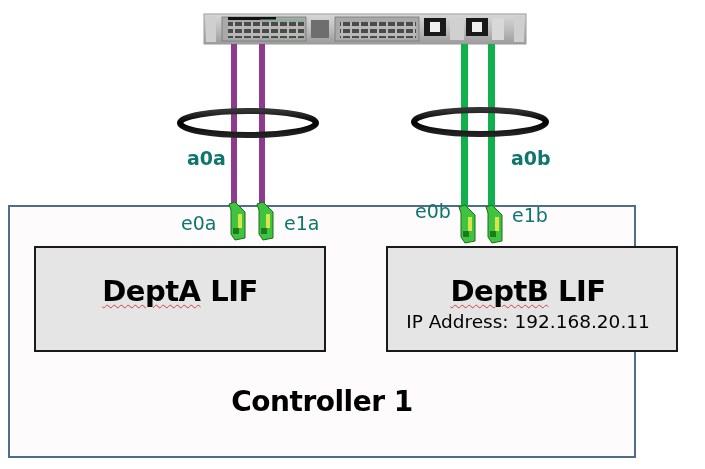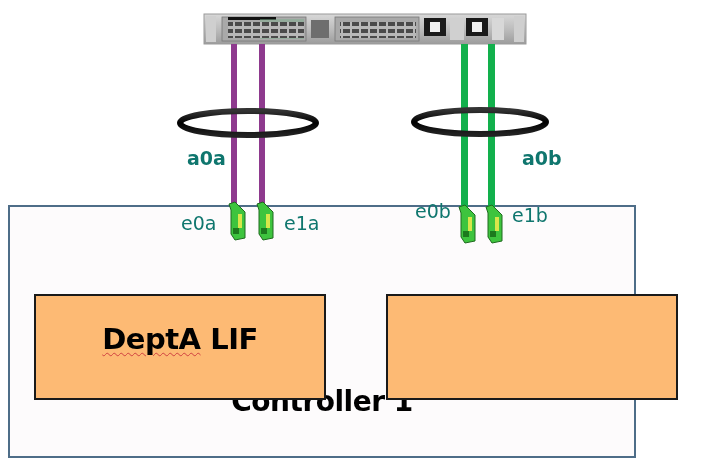--- a/index.html
+++ b/index.html
@@ -3,40 +3,42 @@
   <meta charset="utf-8">
   <style>
     html, body { margin:0; padding:0; background:#ffffff; }
     body { width:705px; height:469px; position:relative; overflow:hidden; font-family:"Liberation Sans", sans-serif; }
     .abs { position:absolute; }
     #diagram { position:absolute; left:0; top:0; width:705px; height:469px; }
     .lbl { position:absolute; color:#0f766e; white-space:nowrap; }
     .ifgroup-lbl { font-weight:bold; font-size:19px; font-family:"DejaVu Sans", sans-serif; }
     .port-lbl { font-size:19px; font-family:"DejaVu Sans", sans-serif; }
     .controller { position:absolute; left:8px; top:205px; width:628px; height:253px; background:#fdfbfc; border:2px solid #4e6d88; box-sizing:border-box; }
-    .lif { position:absolute; background:#fdba74; border:2px solid #1a1a1a; box-sizing:border-box;margin-top:48px; }
+    .lif { position:absolute; background:#e5e5e5; border:2px solid #1a1a1a; box-sizing:border-box; }
     .lif-title { position:absolute; left:0; right:0; text-align:center; font-weight:bold; font-size:29px; font-family:"DejaVu Sans", sans-serif; letter-spacing:-0.5px; }
     .lif-title span.sq { text-decoration:underline wavy #d04040; text-decoration-thickness:1px; text-underline-offset:3px; }
     .lif-ip { position:absolute; left:0; right:0; text-align:center; font-size:18.5px; font-family:"DejaVu Sans", sans-serif; }
     .controller-title { position:absolute; left:0; right:0; top:178px; text-align:center; font-weight:bold; font-size:28px; font-family:"DejaVu Sans", sans-serif; letter-spacing:-0.5px; }
   </style>
 </head>
 <body>
 
 <div id="diagram">
 
   <div class="controller">
     <div class="controller-title">Controller 1</div>
   </div>
 
   <div class="lif" style="left:34px; top:246px; width:292px; height:106px;">
     <div class="lif-title" style="top:26px;"><span class="sq">DeptA</span><span> LIF</span></div>
   </div>
 
   <div class="lif" style="left:386px; top:246px; width:292px; height:106px;">
+    <div class="lif-title" style="top:26px; left:-8px;"><span class="sq">DeptB</span><span> LIF</span></div>
+    <div class="lif-ip" style="top:63px; left:-8px;">IP Address: 192.168.20.11</div>
   </div>
 
   <svg class="abs" style="left:0; top:0;" width="705" height="469">
     <defs>
       <linearGradient id="chassisGrad" x1="0" y1="0" x2="0" y2="1">
         <stop offset="0" stop-color="#d8d8d8"></stop>
         <stop offset="0.5" stop-color="#bdbdbd"></stop>
         <stop offset="1" stop-color="#9c9c9c"></stop>
       </linearGradient>
       <linearGradient id="ringGrad" x1="0" y1="0" x2="0" y2="1">
@@ -111,19 +113,19 @@
       <rect x="4" y="24" width="6" height="6" fill="#1d7a1d"></rect>
     </g>
     <g transform="translate(486,207)">
       <polygon points="0,0 6,-2 16,8 16,34 6,36 2,30 2,6" fill="#3ec43e" stroke="#1f6a1f" stroke-width="1"></polygon>
       <rect x="9" y="10" width="4" height="14" fill="#d8e64a"></rect>
       <rect x="4" y="24" width="6" height="6" fill="#1d7a1d"></rect>
     </g>
   </svg>
 
   <div class="lbl ifgroup-lbl" style="left:187px; top:147px;">a0a</div>
-  <div class="lbl ifgroup-lbl" style="left:522px; top:147px;">a0b</div>
+  <div class="lbl ifgroup-lbl" style="left:511px; top:147px;">a0b</div>
 
   <div class="lbl port-lbl" style="left:181px; top:212px;text-align:center;">e0a</div>
   <div class="lbl port-lbl" style="left:284px; top:212px;">e1a</div>
   <div class="lbl port-lbl" style="left:415px; top:200px;">e0b</div>
   <div class="lbl port-lbl" style="left:512px; top:204px;">e1b</div>
 </div>
 
 </body></html>

